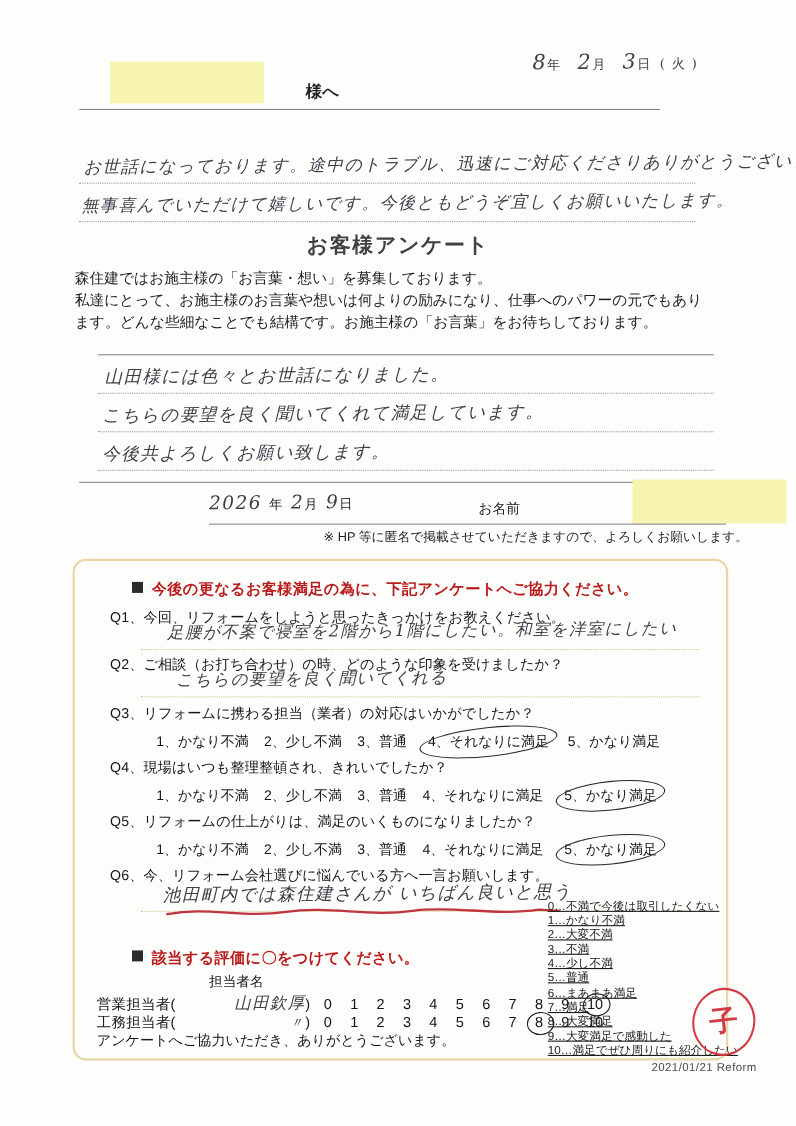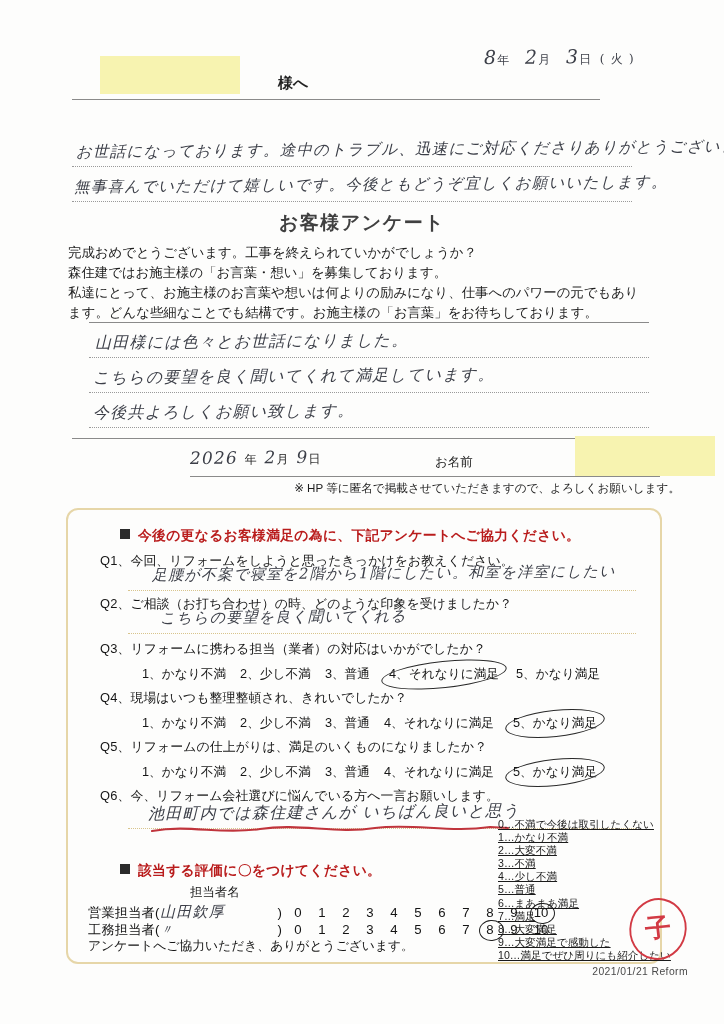--- a/index.html
+++ b/index.html
@@ -284,21 +284,21 @@
     position: absolute;
     font-size: 13.2px;
     color: #141414;
     white-space: nowrap;
     letter-spacing: 0.2px;
   }
   .rate-row .rlabel { display: inline-block; }
   .rate-row .paren-box {
     display: inline-block;
     width: 118px;
-    text-align: left;
+    text-align: right;
     position: relative;
   }
   .nums { display: inline-block; letter-spacing: 0; }
   .nums span {
     display: inline-block;
     width: 24px;
     text-align: center;
     position: relative;
   }
   .nums span.picked::after {
@@ -381,21 +381,20 @@
     <div class="dotline">
       <div class="hand" style="left:4px;">お世話になっております。途中のトラブル、迅速にご対応くださりありがとうございます。</div>
     </div>
     <div class="dotline">
       <div class="hand" style="left:2px;">無事喜んでいただけて嬉しいです。今後ともどうぞ宜しくお願いいたします。</div>
     </div>
   </div>
 
   <div class="survey-title">お客様アンケート</div>
   <div class="intro">
-    <p>完成おめでとうございます。工事を終えられていかがでしょうか？</p>
     <p>森住建ではお施主様の「お言葉・想い」を募集しております。</p>
     <p>私達にとって、お施主様のお言葉や想いは何よりの励みになり、仕事へのパワーの元でもあり</p>
     <p>ます。どんな些細なことでも結構です。お施主様の「お言葉」をお待ちしております。</p>
   </div>
 
   <div class="comment-zone">
     <div class="dotline topsolid">
       <div class="hand" style="left:6px;">山田様には色々とお世話になりました。</div>
     </div>
     <div class="dotline">

